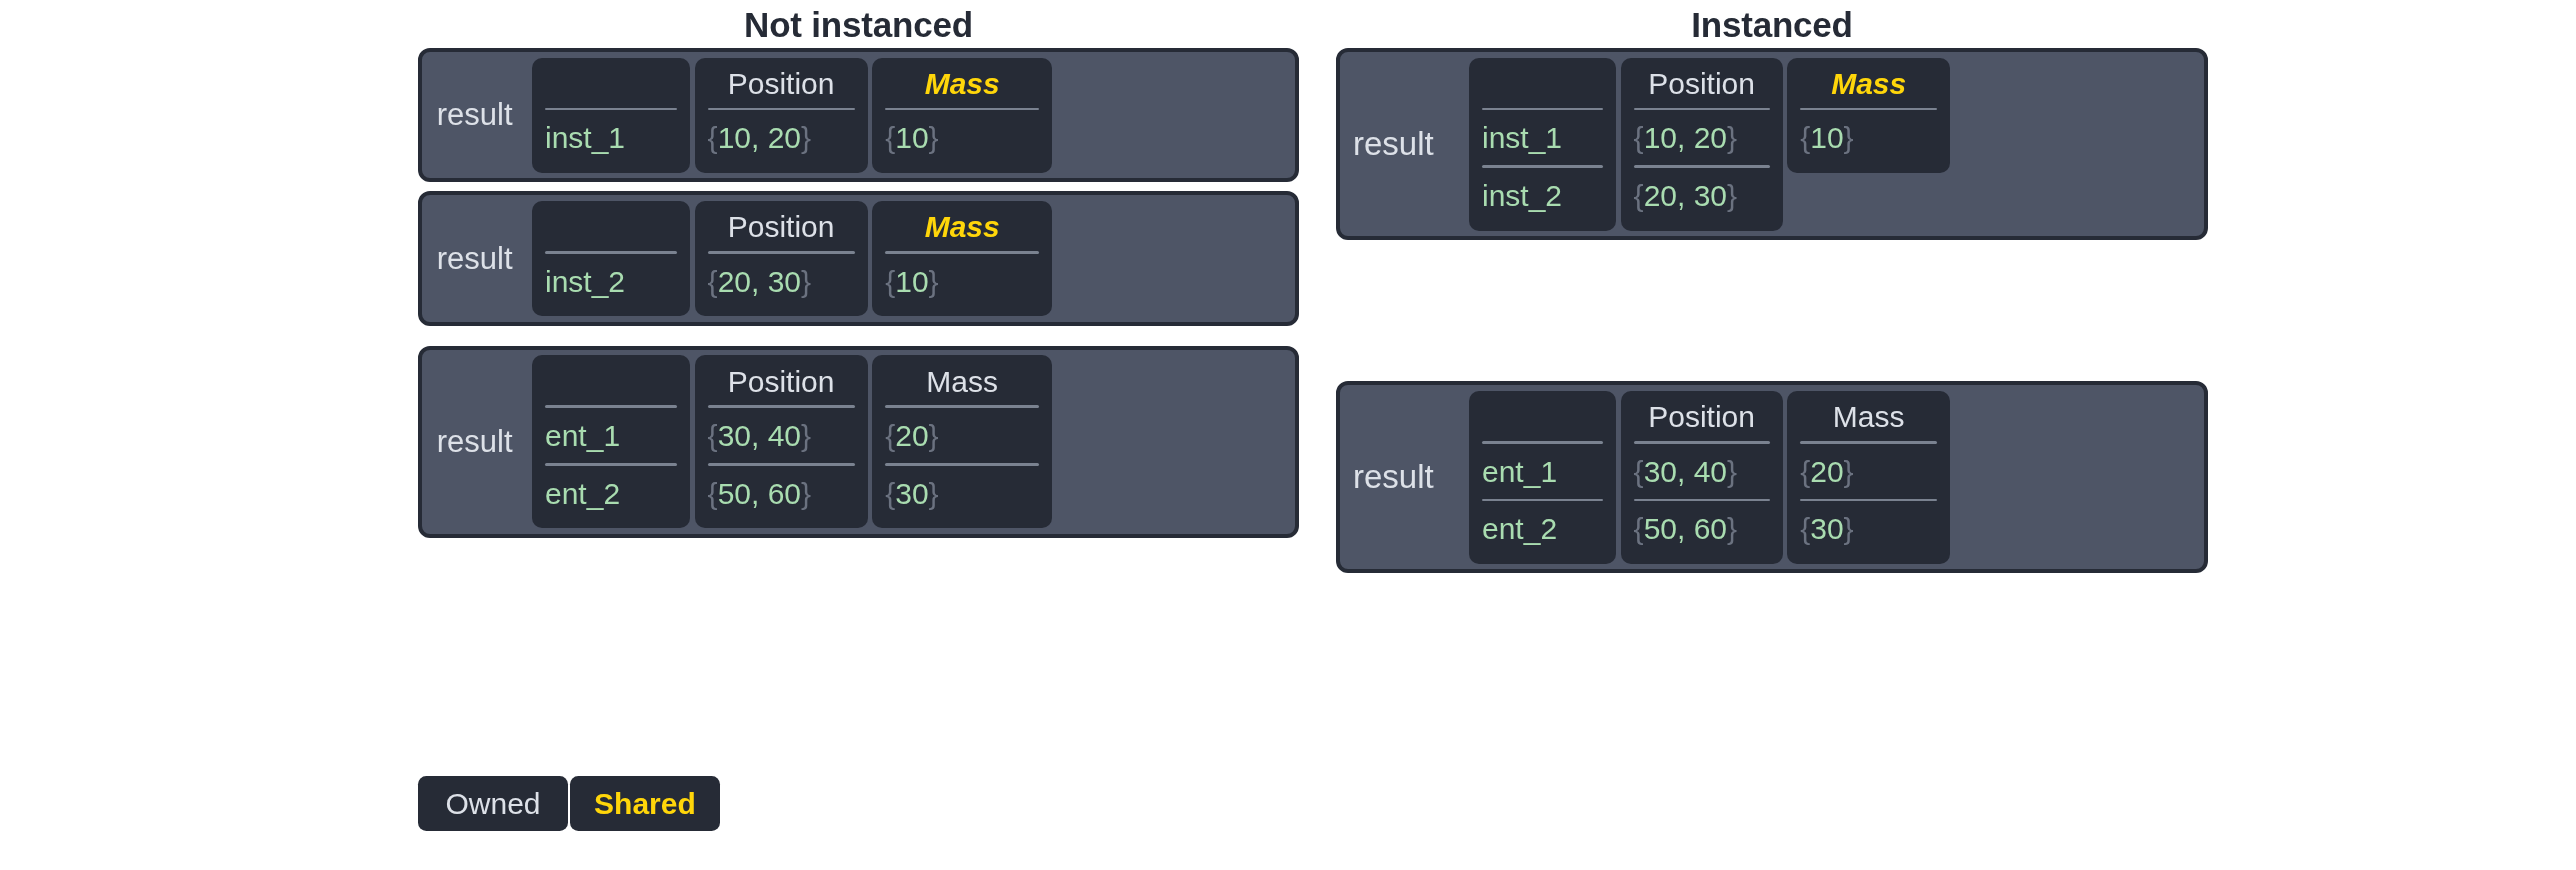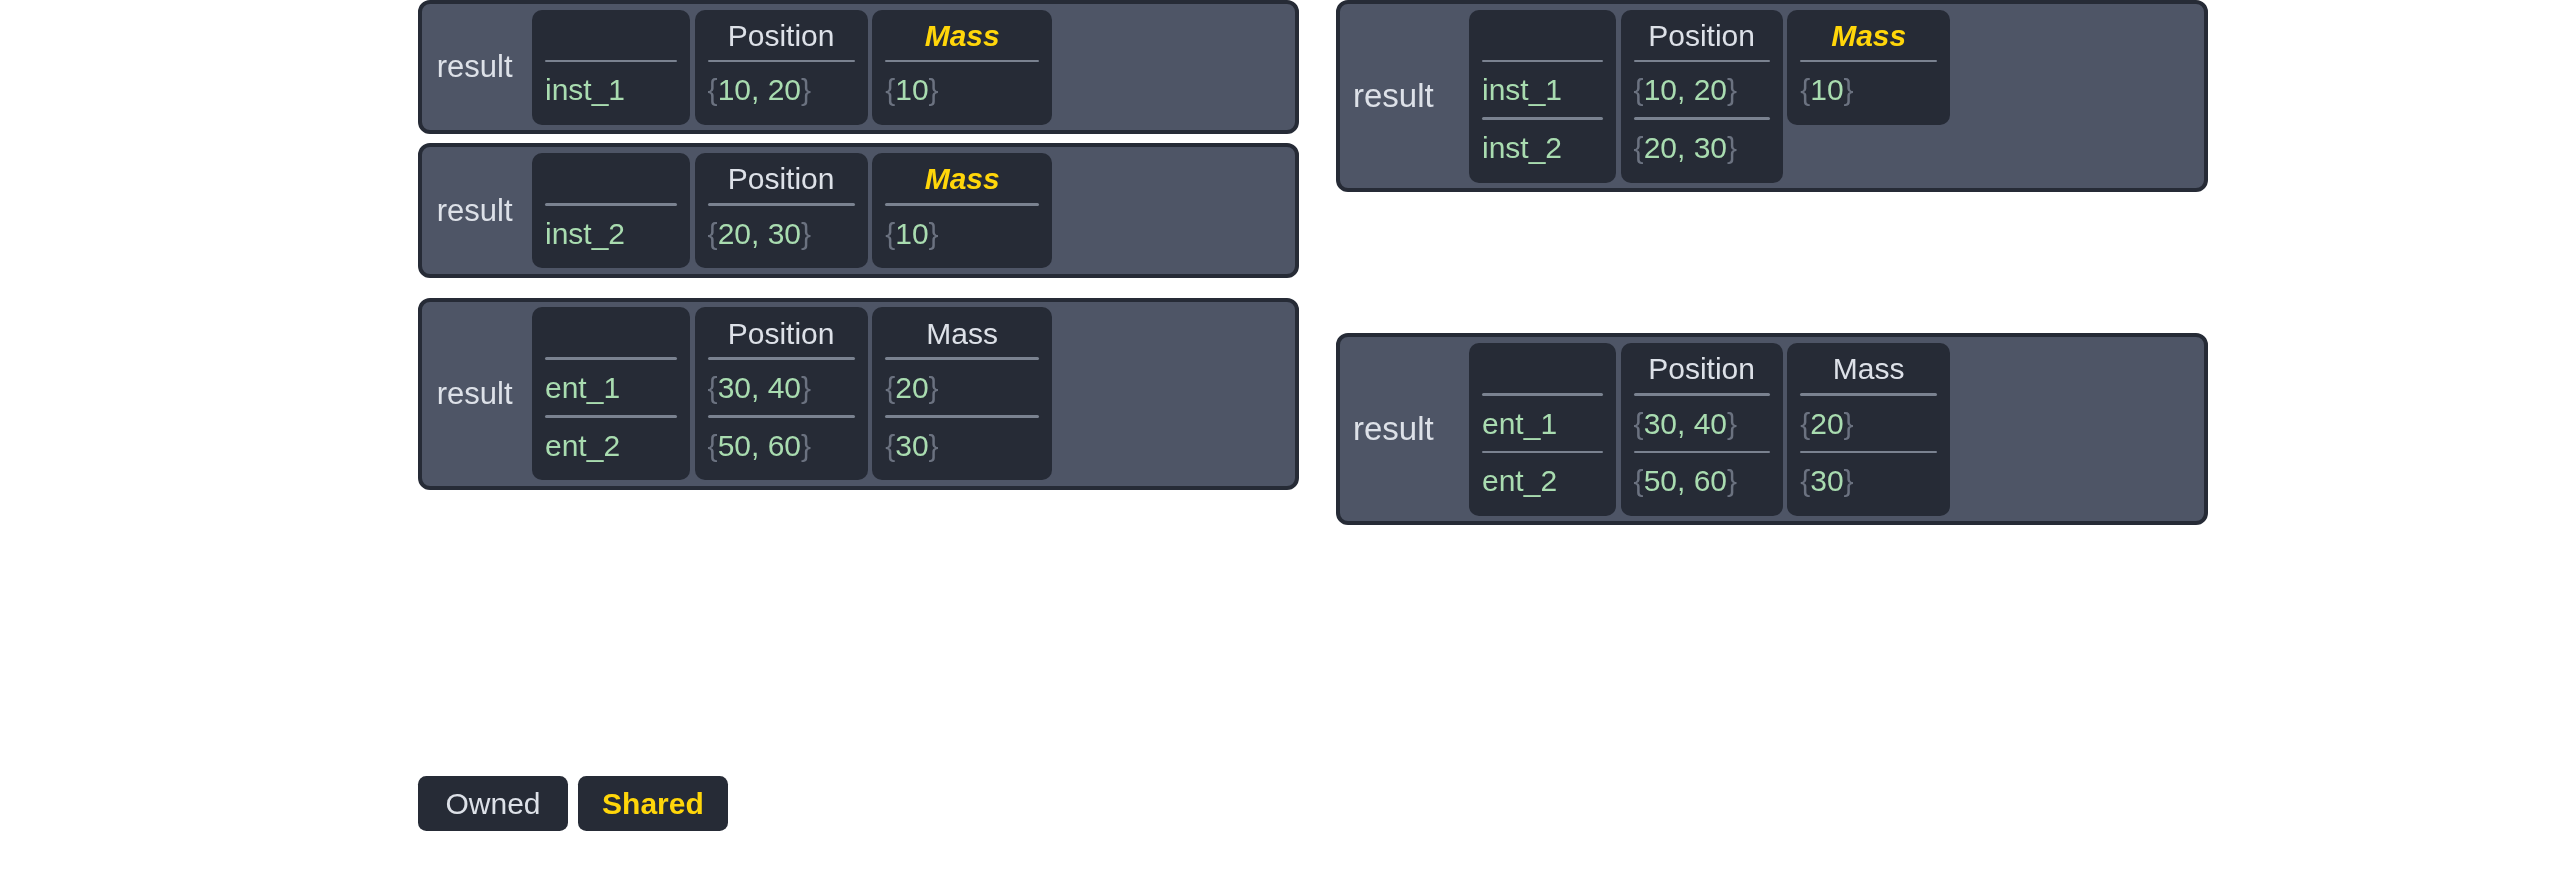--- a/index.html
+++ b/index.html
@@ -132,21 +132,21 @@
   }
   .cell .brace { color: #6b7280; }
 
   
   .legend {
     position: absolute;
     left: 418px;
     top: 776px;
     display: flex;
     flex-direction: row;
-    gap: 10px;
+    gap: 2px;
     justify-content: space-between;
   }
   .legend-chip {
     background: #262b36;
     border-radius: 8.3px;
     padding: 11px 27.5px;
     font-size: 30px;
     color: #dde1e8;
     line-height: 1.1;
   }
@@ -158,20 +158,21 @@
 
   
   .block-spacer-lg { height: 11px; }
 </style>
 </head>
 <body>
 
 <div class="stage">
 
   <div class="column left">
+    <div class="col-title">Not instanced</div>
 
     <div class="result-block">
       <div class="result-label">result</div>
       <div class="table-area">
         <div class="col-card name-col">
           <div class="col-head blank">&nbsp;</div>
           <div class="sep"></div>
           <div class="cell">inst_1</div>
         </div>
         <div class="col-card pos-col">
@@ -232,20 +233,21 @@
           <div class="sep"></div>
           <div class="cell"><span class="brace">{</span>20<span class="brace">}</span></div>
           <div class="sep"></div>
           <div class="cell"><span class="brace">{</span>30<span class="brace">}</span></div>
         </div>
       </div>
     </div>
   </div>
 
   <div class="column right">
+    <div class="col-title">Instanced</div>
 
     <div class="result-block">
       <div class="result-label">result</div>
       <div class="table-area">
         <div class="col-card name-col">
           <div class="col-head blank">&nbsp;</div>
           <div class="sep"></div>
           <div class="cell">inst_1</div>
           <div class="sep"></div>
           <div class="cell">inst_2</div>

